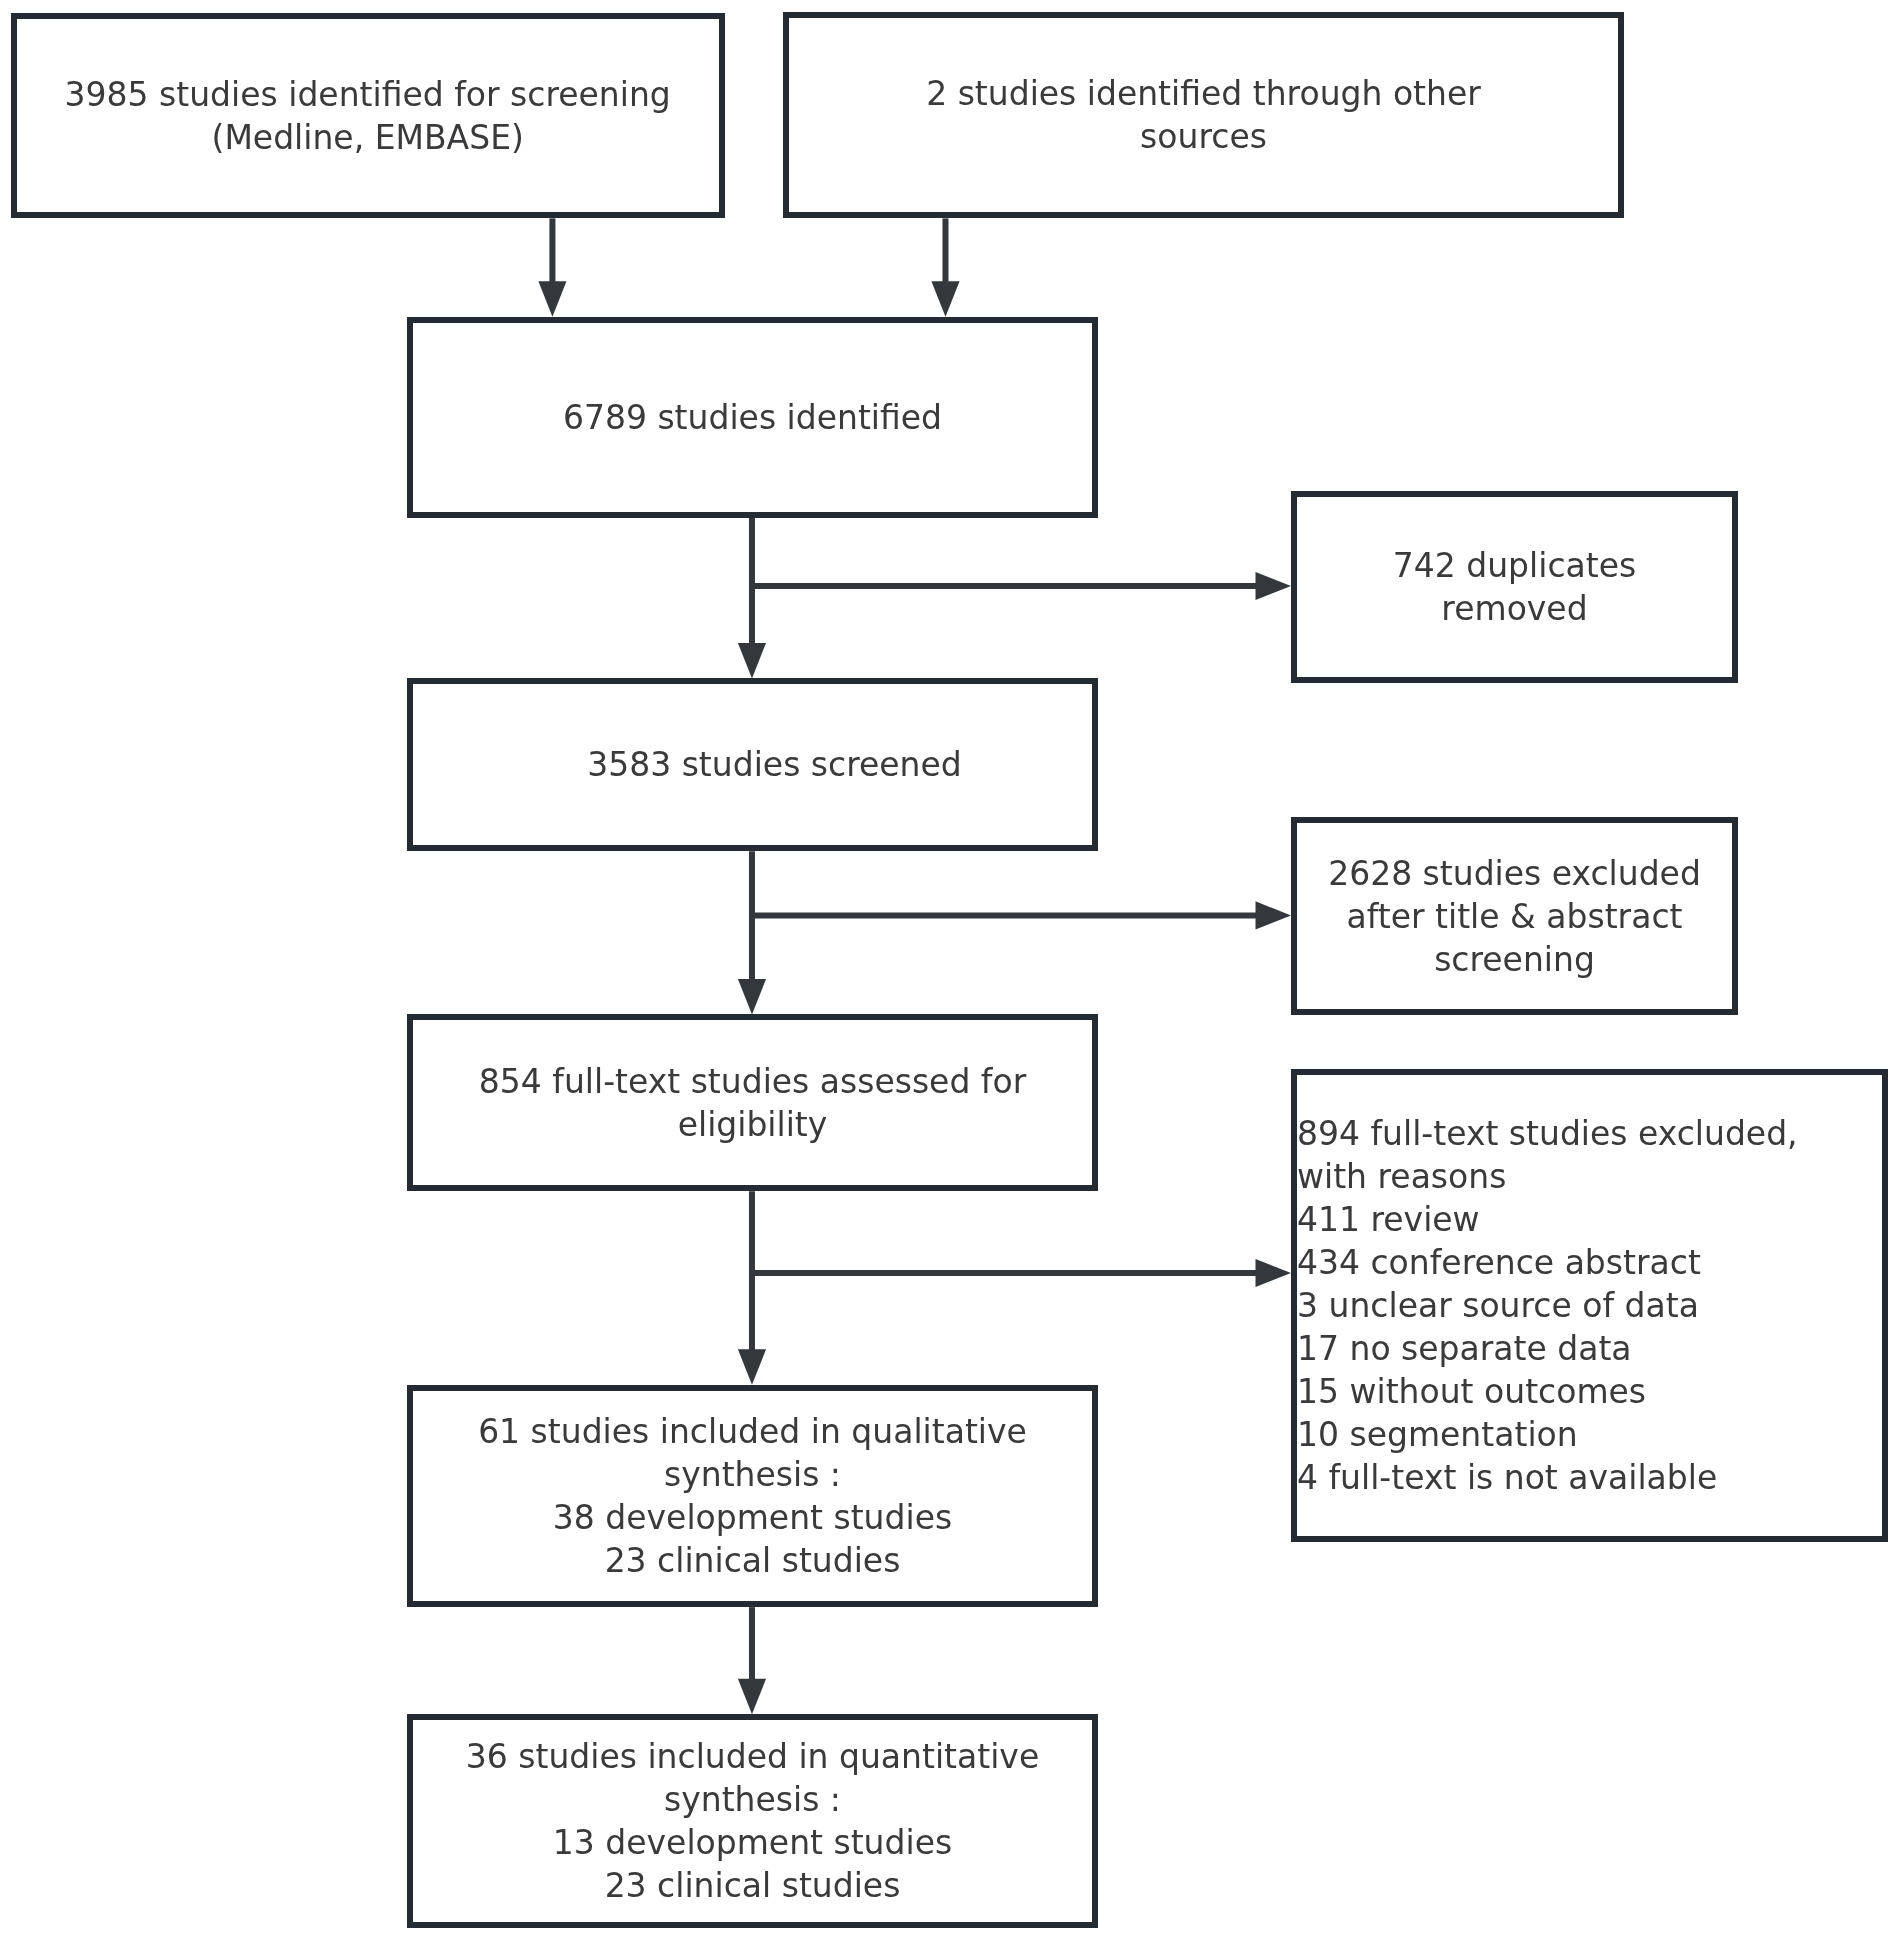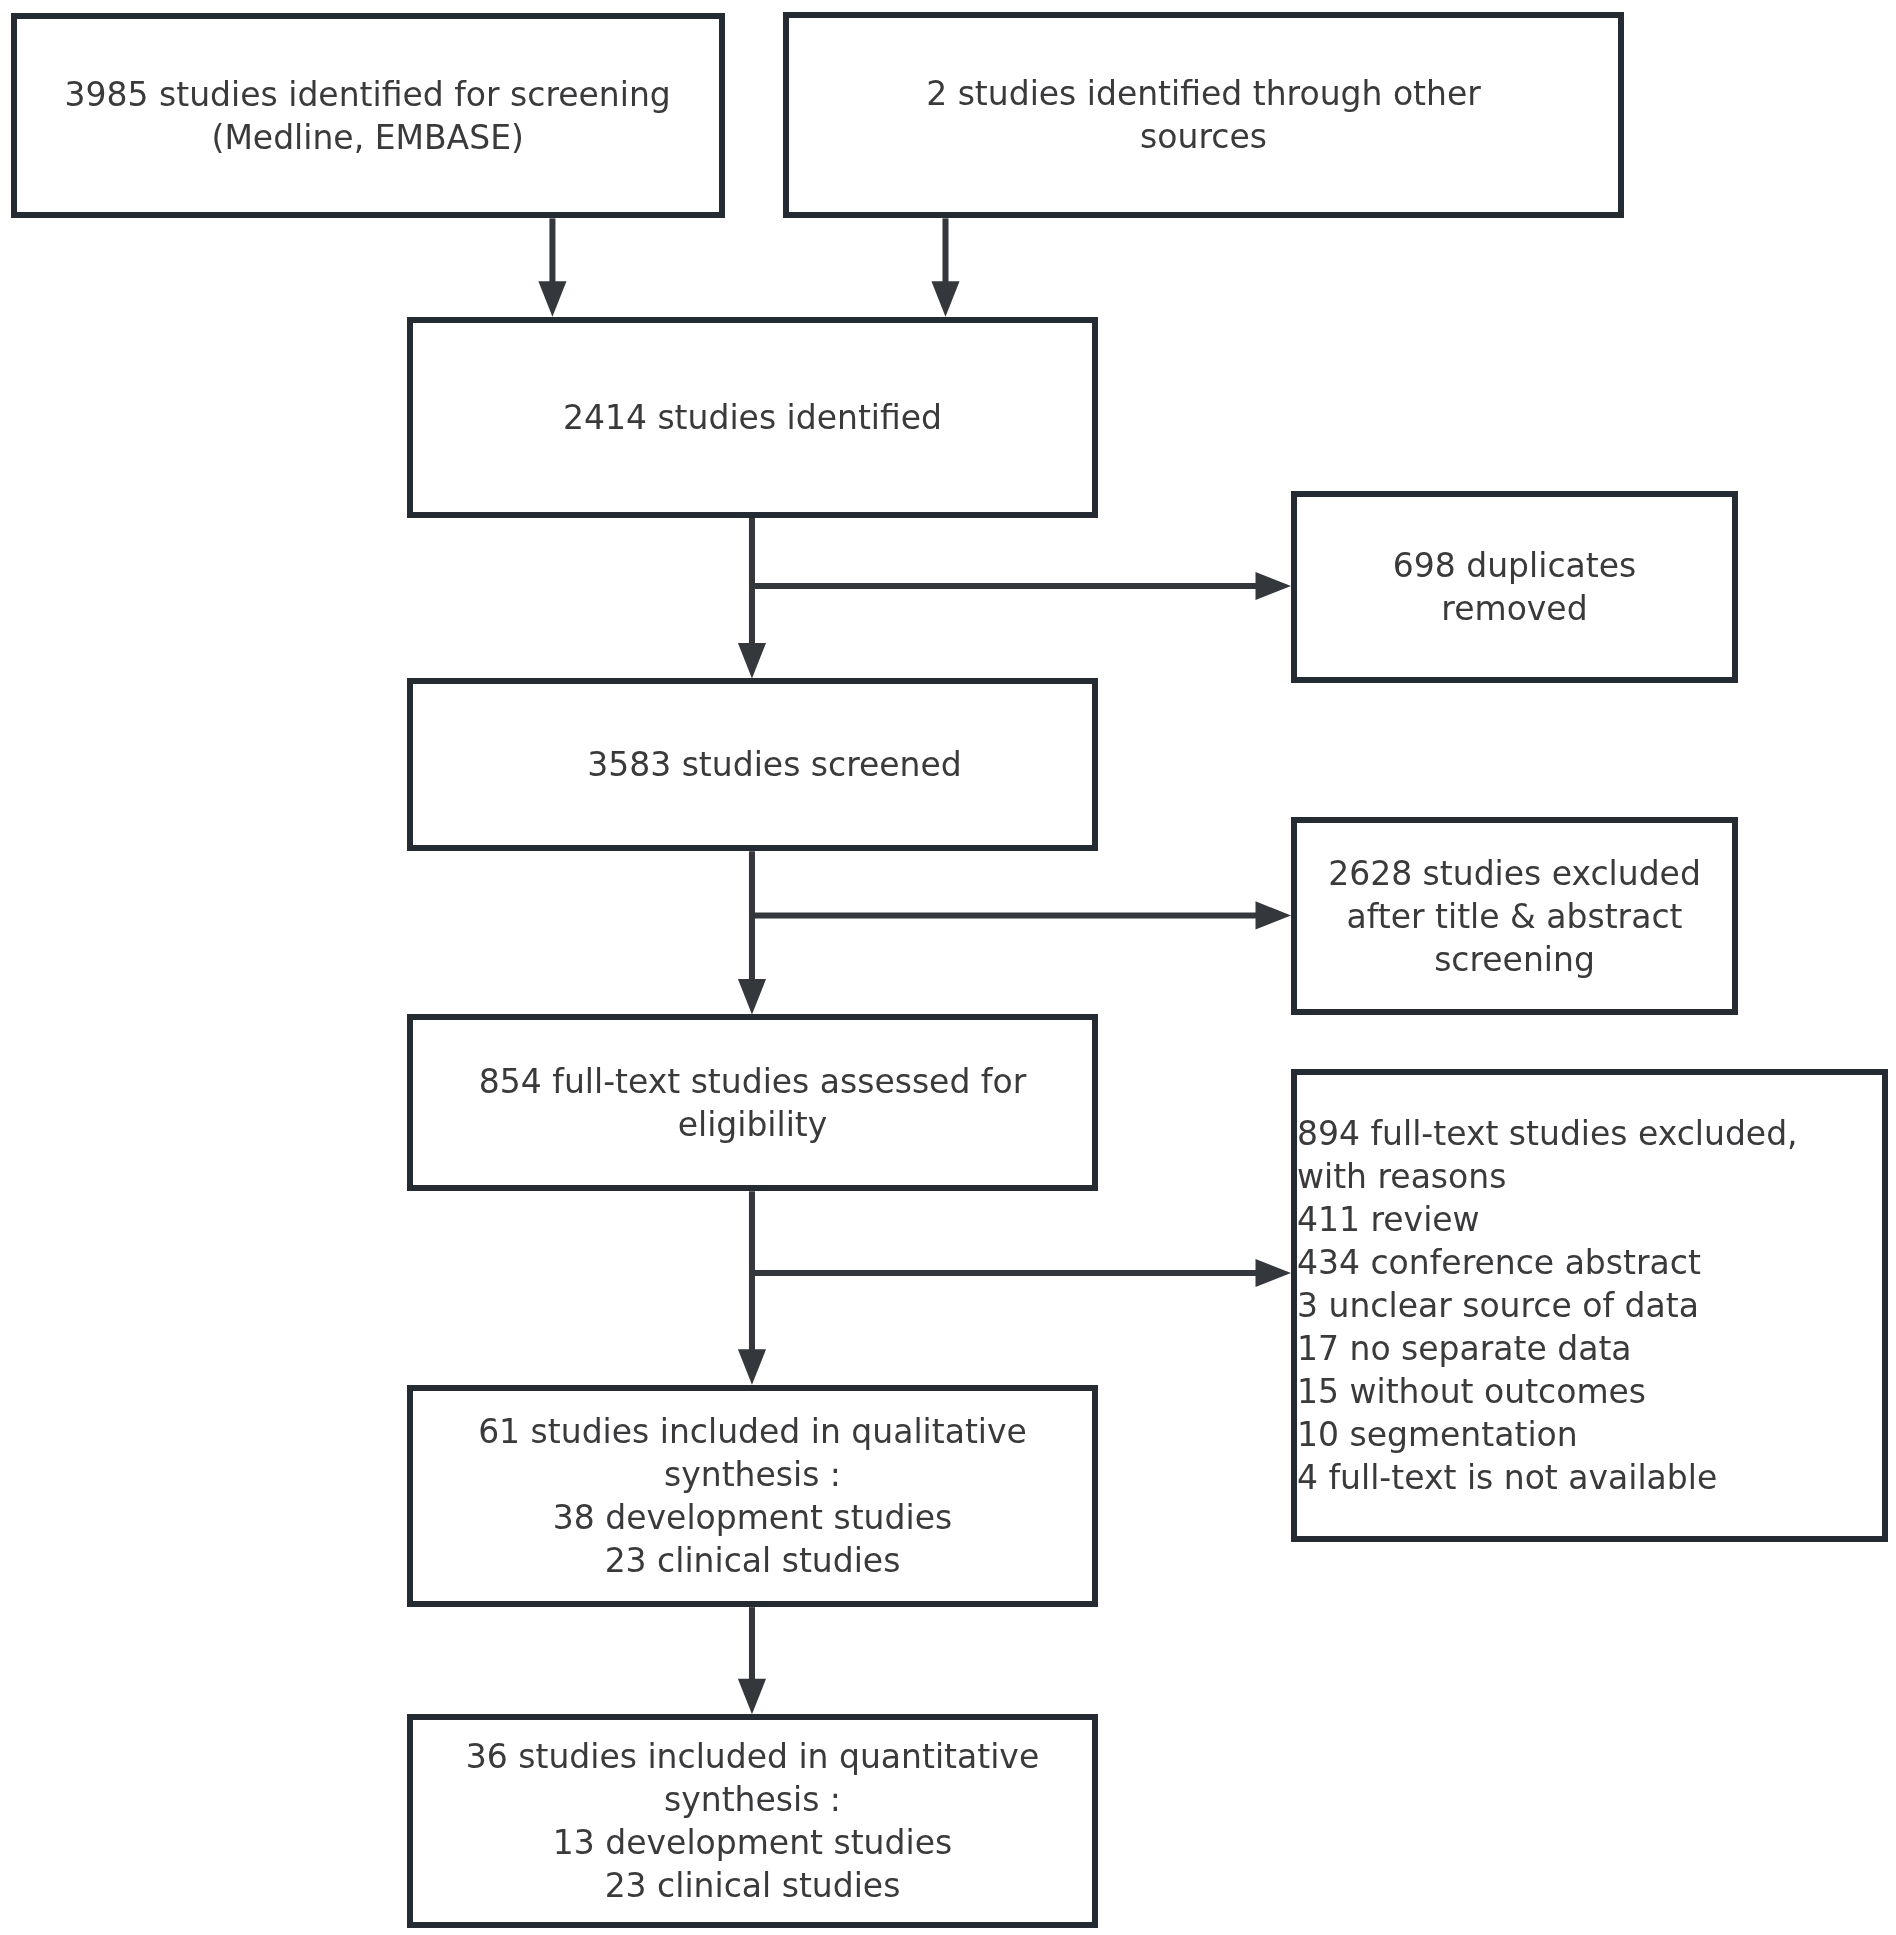--- a/index.html
+++ b/index.html
@@ -96,23 +96,23 @@
       <polygon points="1102,2507 1144,2507 1123,2560"></polygon>
     </g>
   </svg>
 
   <div class="box" id="box-identified-for-screening">3985 studies identified for screening
 (Medline, EMBASE)</div>
 
   <div class="box" id="box-other-sources">2 studies identified through other
 sources</div>
 
-  <div class="box" id="box-studies-identified">2414 studies identified</div>
+  <div class="box" id="box-studies-identified">6789 studies identified</div>
 
-  <div class="box" id="box-duplicates-removed">698 duplicates
+  <div class="box" id="box-duplicates-removed">742 duplicates
 removed</div>
 
   <div class="box" id="box-studies-screened">3583 studies screened</div>
 
   <div class="box" id="box-excluded-title-abstract">2628 studies excluded
 after title &amp; abstract
 screening</div>
 
   <div class="box" id="box-fulltext-assessed">854 full-text studies assessed for
 eligibility</div>

